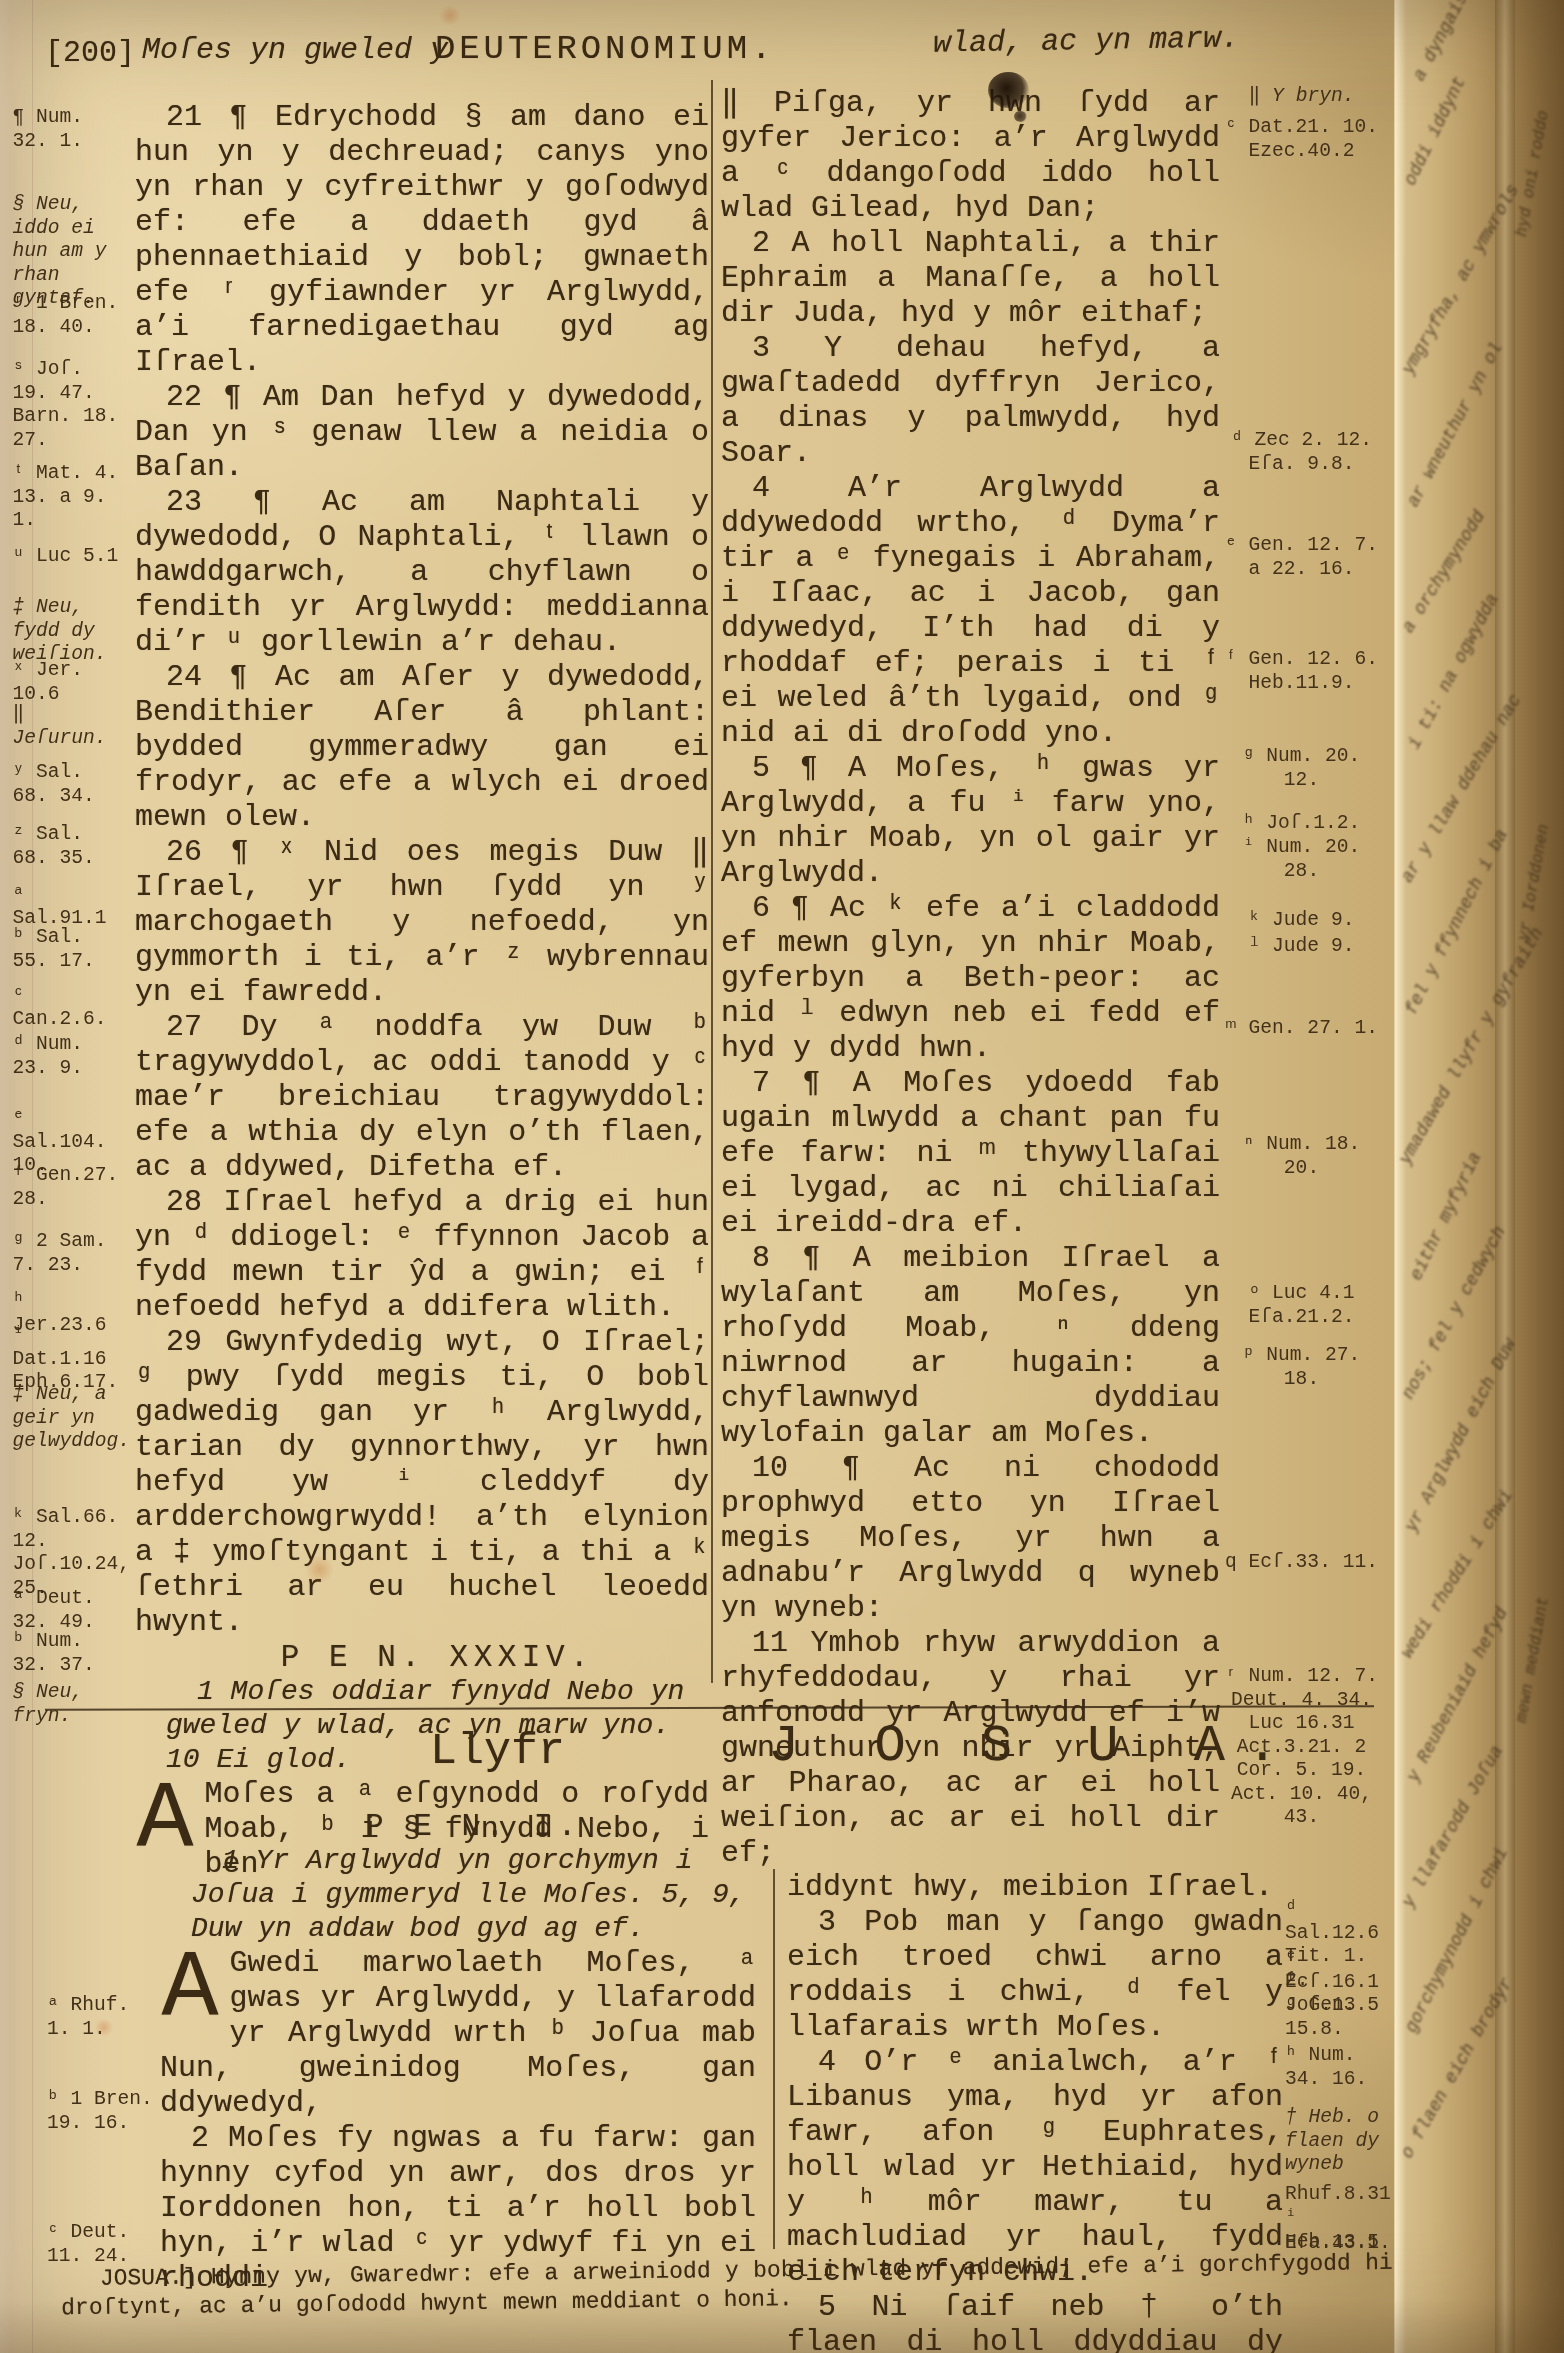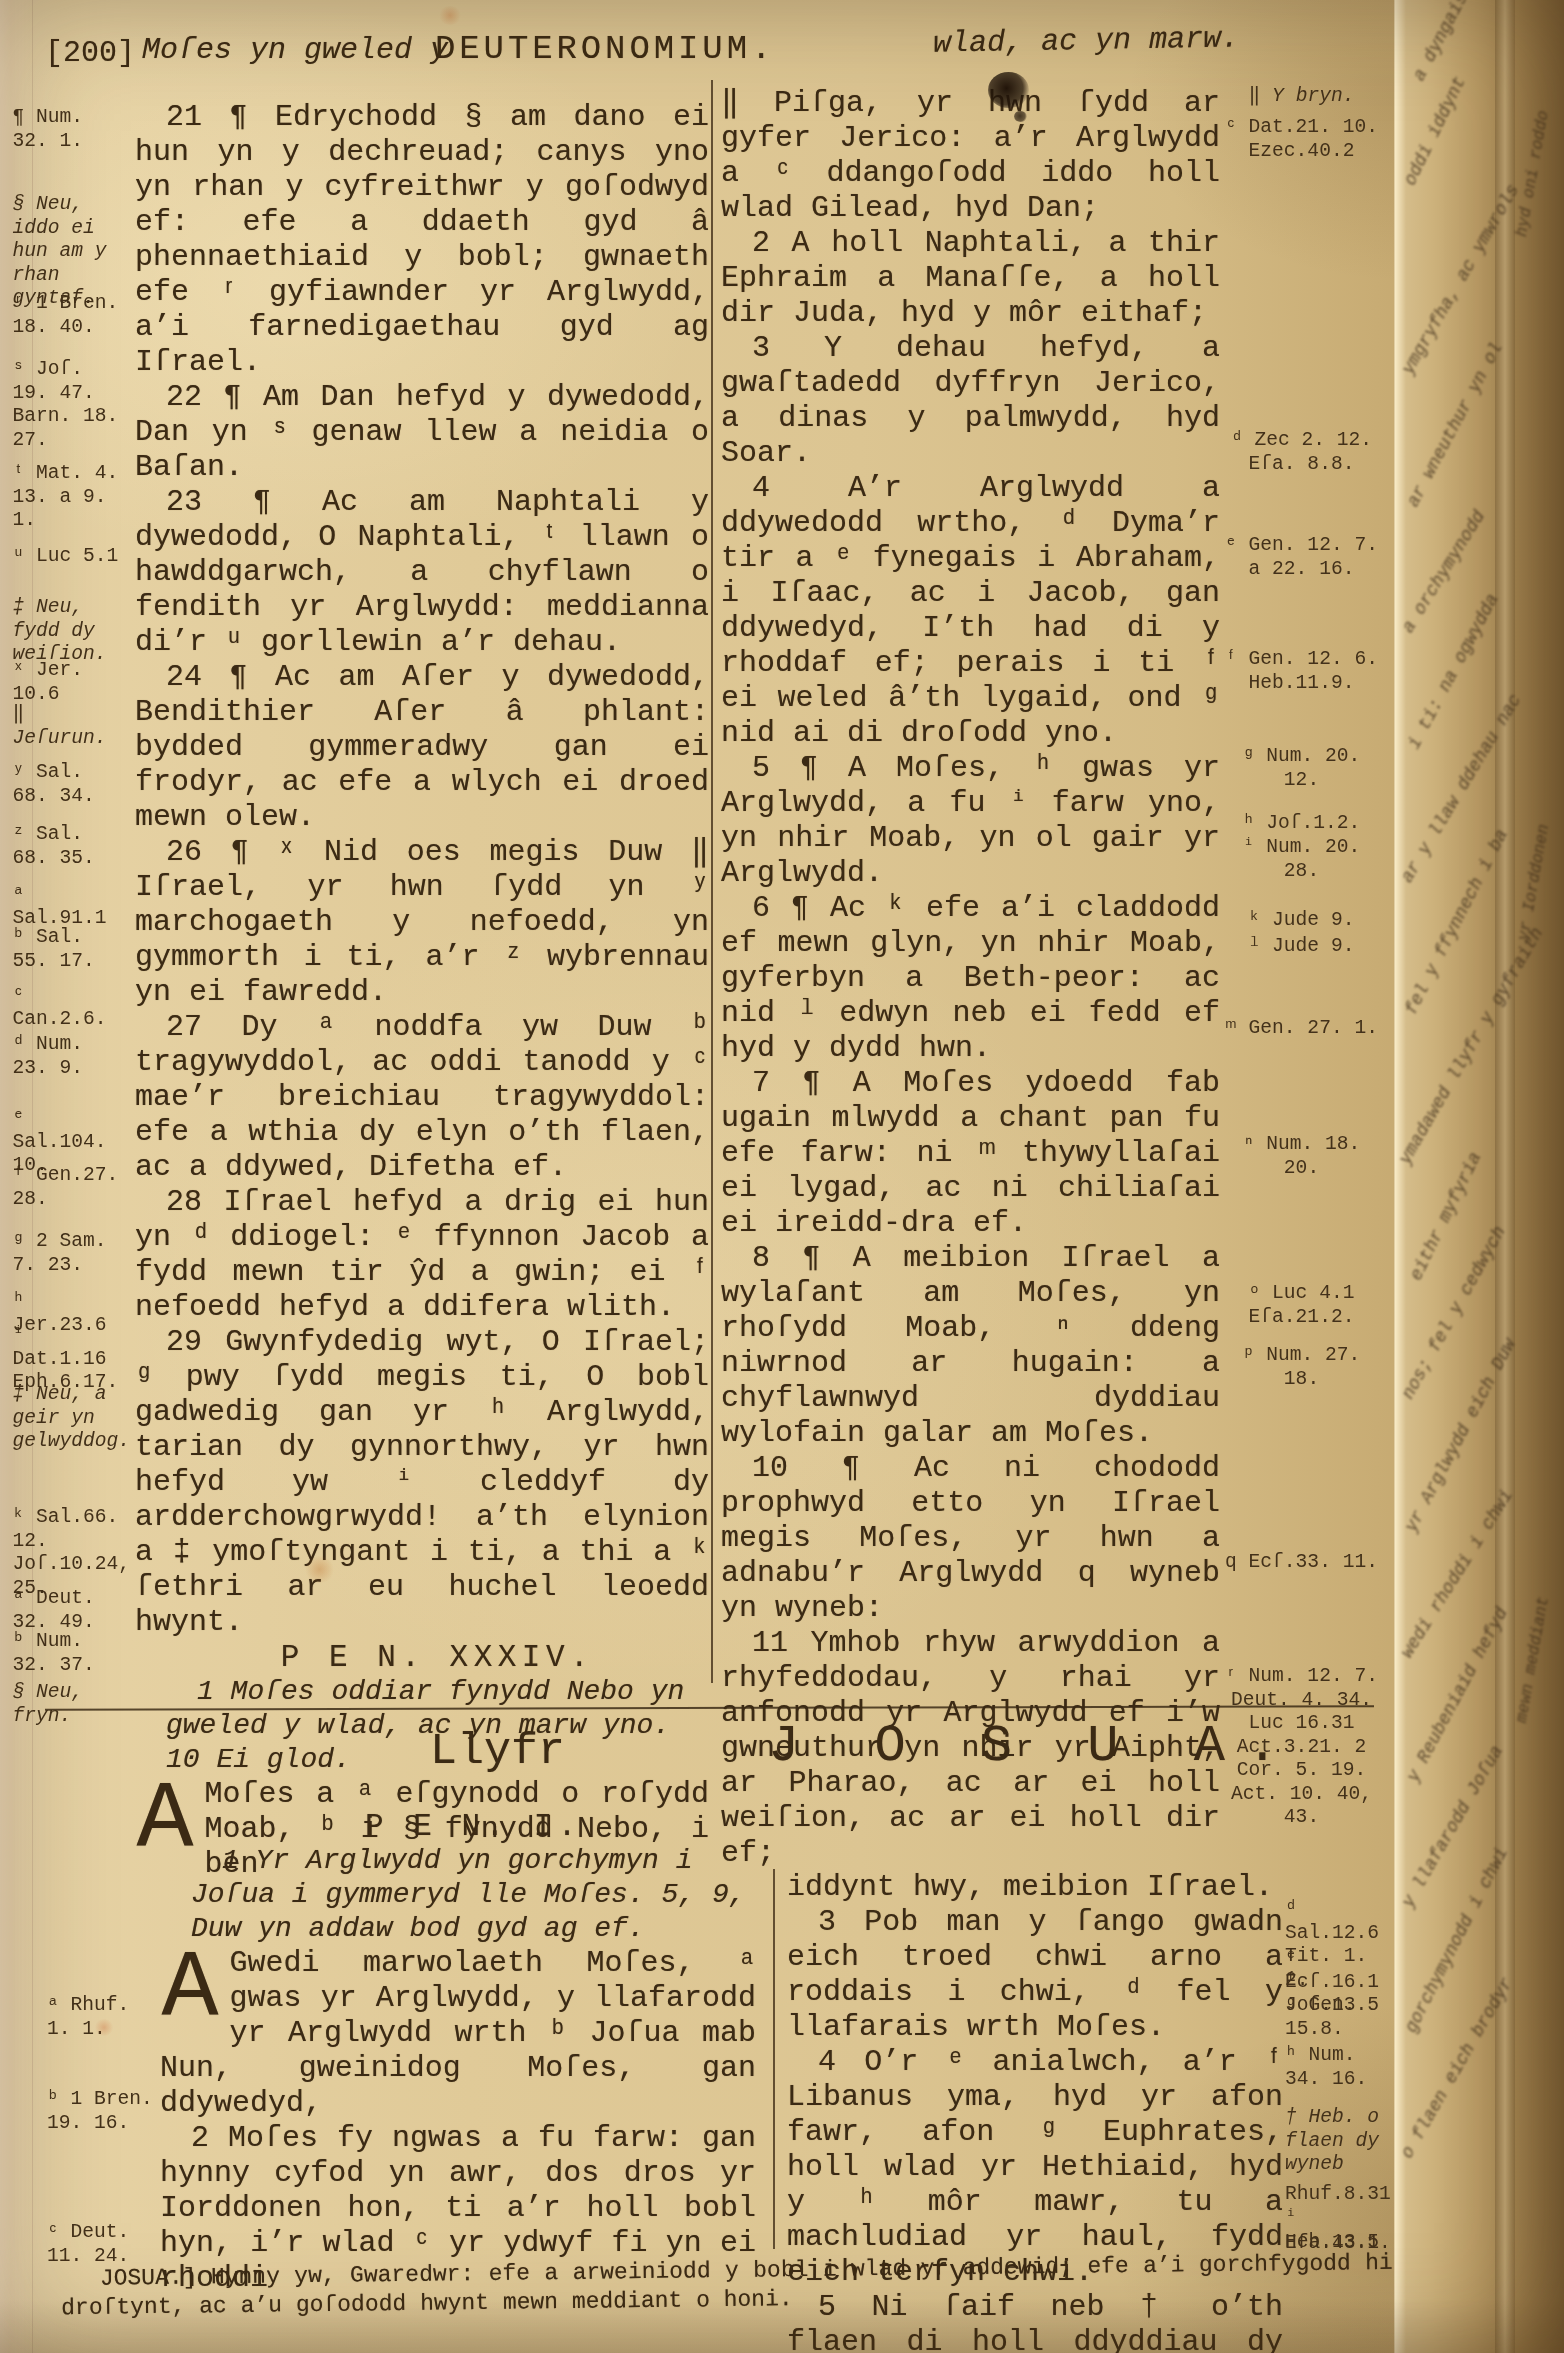--- a/index.html
+++ b/index.html
@@ -157,21 +157,21 @@
   <div class="note lm" style="top:1290px">ʰ Jer.23.6</div>
   <div class="note lm" style="top:1324px">ⁱ Dat.1.16 Eph.6.17.</div>
   <div class="note lm it" style="top:1383px">‡ Neu, a geir yn gelwyddog.</div>
   <div class="note lm" style="top:1506px">ᵏ Sal.66. 12. Joſ.10.24, 25.</div>
   <div class="note lm" style="top:1587px">ᵃ Deut. 32. 49.</div>
   <div class="note lm" style="top:1630px">ᵇ Num. 32. 37.</div>
   <div class="note lm it" style="top:1681px">§ Neu, fryn.</div>
 
   <div class="note rm it" style="top:85px">‖ Y bryn.</div>
   <div class="note rm" style="top:116px">ᶜ Dat.21. 10. Ezec.40.2</div>
-  <div class="note rm" style="top:429px">ᵈ Zec 2. 12. Eſa. 8.8.</div>
+  <div class="note rm" style="top:429px">ᵈ Zec 2. 12. Eſa. 9.8.</div>
   <div class="note rm" style="top:534px">ᵉ Gen. 12. 7. a 22. 16.</div>
   <div class="note rm" style="top:648px">ᶠ Gen. 12. 6. Heb.11.9.</div>
   <div class="note rm" style="top:745px">ᵍ Num. 20. 12.</div>
   <div class="note rm" style="top:812px">ʰ Joſ.1.2.</div>
   <div class="note rm" style="top:836px">ⁱ Num. 20. 28.</div>
   <div class="note rm" style="top:909px">ᵏ Jude 9.</div>
   <div class="note rm" style="top:935px">ˡ Jude 9.</div>
   <div class="note rm" style="top:1017px">ᵐ Gen. 27. 1.</div>
   <div class="note rm" style="top:1133px">ⁿ Num. 18. 20.</div>
   <div class="note rm" style="top:1282px">ᵒ Luc 4.1 Eſa.21.2.</div>

